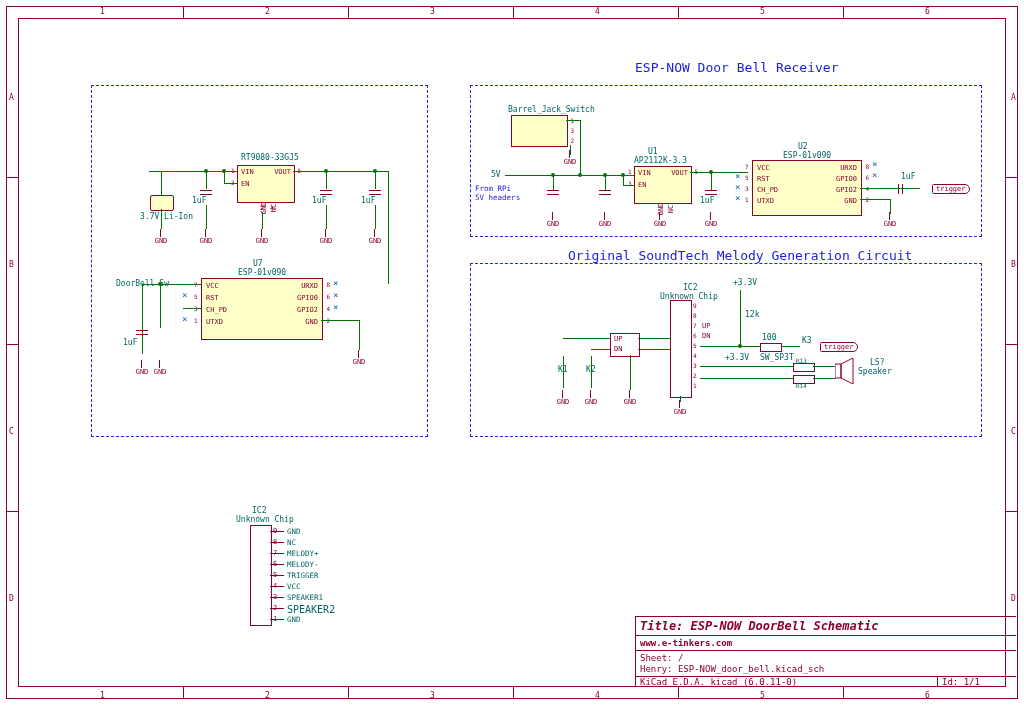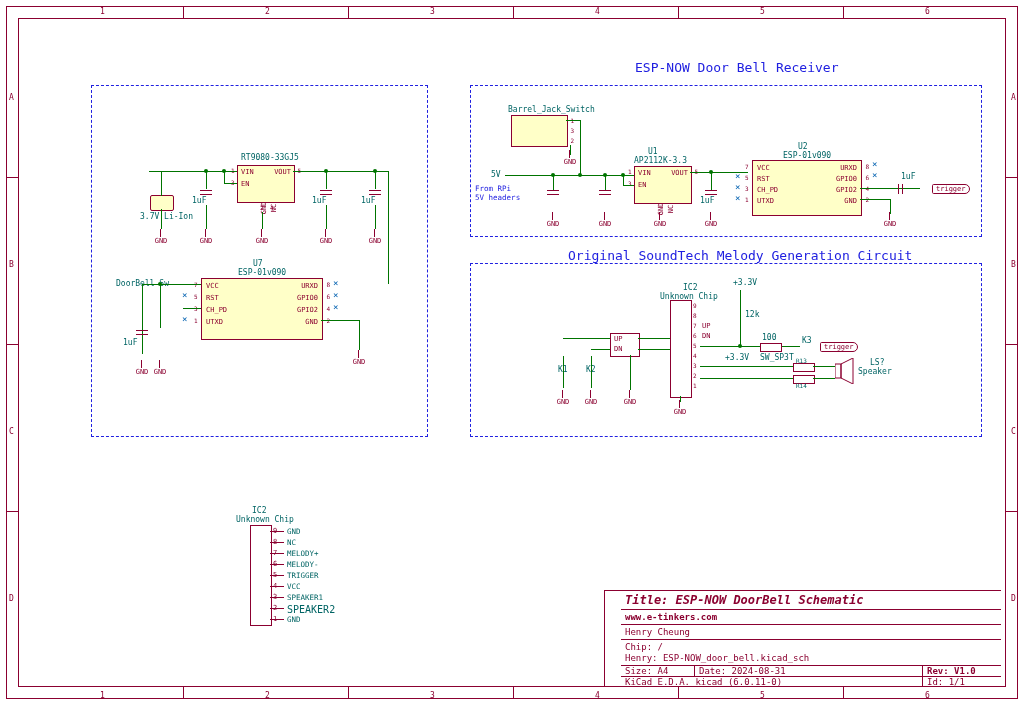--- a/index.html
+++ b/index.html
@@ -29,21 +29,21 @@
   .jdot{position:absolute;width:4px;height:4px;border-radius:50%;background:#007400;margin:-2px 0 0 -2px;}
   
   .gnd{position:absolute;color:#8b0030;font-size:7px;text-align:center;width:20px;}
   .gnd::before{content:"";position:absolute;left:9px;top:-8px;width:1px;height:8px;background:#8b0030;}
   
   .cap{position:absolute;}
   .cap .plate{position:absolute;background:#8b0030;}
   
   .nc{position:absolute;color:#0060b0;font-size:9px;line-height:6px;}
   
-  .tblock{position:absolute;right:23px;bottom:18px;width:380px;border:1px solid #8b0030;border-right:none;border-bottom:none;font-size:9px;color:#8b0030;padding-left:16px;}
+  .tblock{position:absolute;right:8px;bottom:18px;width:380px;border:1px solid #8b0030;border-right:none;border-bottom:none;font-size:9px;color:#8b0030;}
   .tblock .row{border-bottom:1px solid #8b0030;padding:2px 4px;display:flex;}
   .tblock .row:last-child{border-bottom:none;}
   .tblock .cell{border-right:1px solid #8b0030;padding:0 4px;}
   .tblock .cell:last-child{border-right:none;}
   .tblock .title{font-size:12px;font-weight:bold;font-style:italic;color:#8b0030;}
   .battery{position:absolute;border:1px solid #8b0030;background:#ffffc8;}
   
   .flag{position:absolute;font-size:7px;color:#8b0030;border:1px solid #8b0030;background:#fff;padding:0 3px;border-radius:2px 6px 6px 2px;}
   
   .speaker{position:absolute;}
@@ -405,31 +405,23 @@
       <div style="position: absolute; left: 270px; top: 619px; width: 14px; height: 1px; background: rgb(139, 0, 48);"></div>
     </div>
 
   <div class="tblock">
     <div class="row">
         <span class="title"><span>Title:</span> <span>ESP-NOW DoorBell Schematic</span></span>
       </div>
     <div class="row" style="font-weight:bold">
         <span>www.e-tinkers.com</span>
       </div>
-    <div class="row">
-        <span>Henry Cheung</span>
-      </div>
     <div class="row" style="flex-direction:column;gap:1px">
-      <span>Chip: /</span>
+      <span>Sheet: /</span>
       <span>Henry: ESP-NOW_door_bell.kicad_sch</span>
-    </div>
-    <div class="row" style="padding:0">
-      <div class="cell" style="width:65px"><span>Size:</span> <span>A4</span></div>
-      <div class="cell" style="flex:1"><span>Date:</span> <span>2024-08-31</span></div>
-      <div class="cell" style="width:70px;font-weight:bold"><span>Rev:</span> <span>V1.0</span></div>
     </div>
     <div class="row" style="padding:0">
       <div class="cell" style="flex:1"><span>KiCad E.D.A.  kicad (6.0.11-0)</span></div>
       <div class="cell" style="width:70px"><span>Id:</span> <span>1/1</span></div>
     </div>
   </div>
 
 </div>
 
 </body></html>

